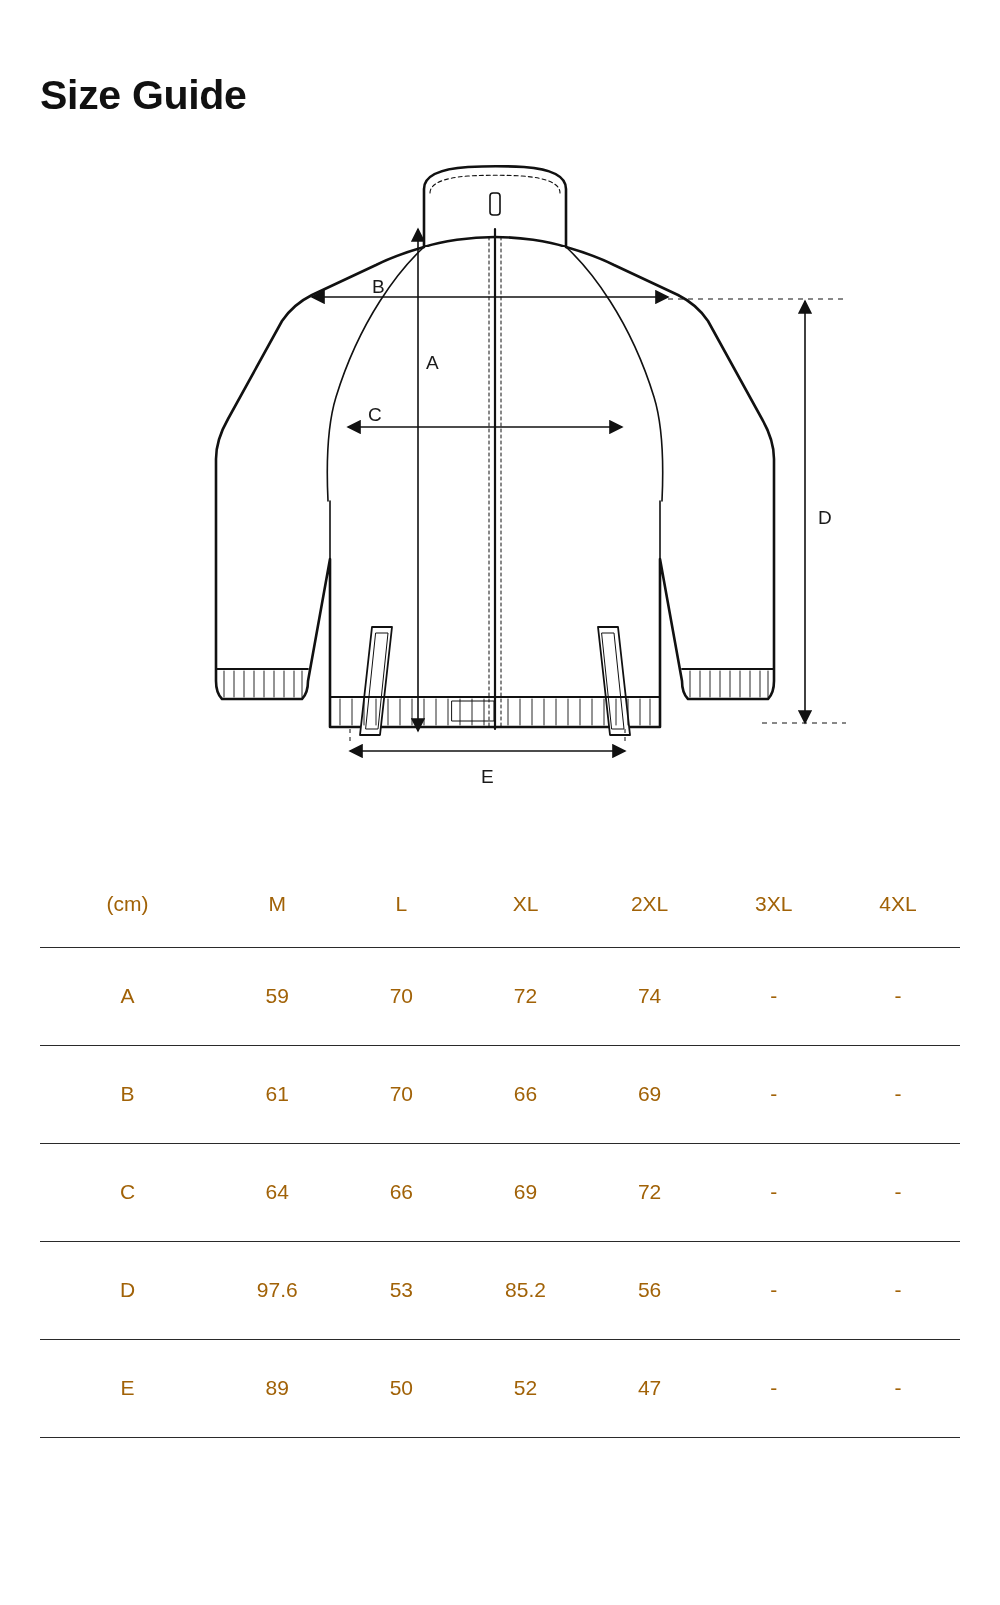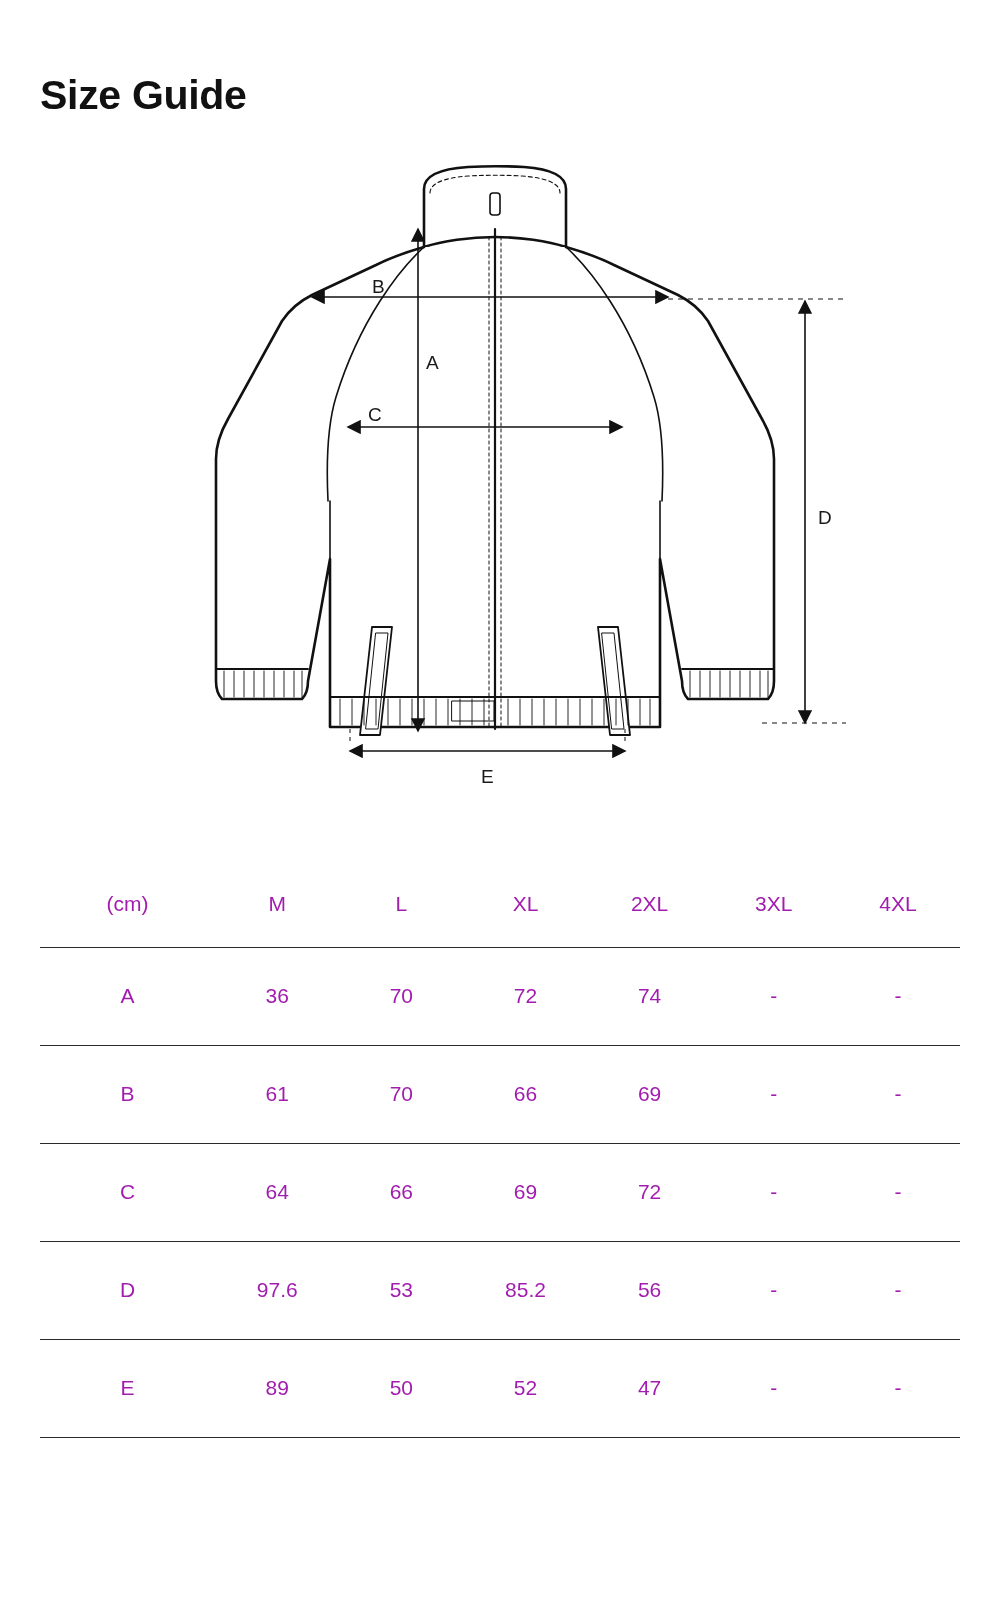--- a/index.html
+++ b/index.html
@@ -40,21 +40,21 @@
     display: block;
   }
   .table-wrap {
     padding: 0 40px;
     margin-top: 12px;
   }
   table.size-table {
     width: 920px;
     border-collapse: collapse;
     font-size: 21px;
-    color: #a21caf;
+    color: #a16207;
   }
   table.size-table th,
   table.size-table td {
     text-align: center;
     padding: 0;
     font-weight: 400;
     height: 98px;
     vertical-align: middle;
   }
   table.size-table thead th {
@@ -234,21 +234,21 @@
           <th class="col-size">L</th>
           <th class="col-size">XL</th>
           <th class="col-size">2XL</th>
           <th class="col-size">3XL</th>
           <th class="col-size">4XL</th>
         </tr>
       </thead>
       <tbody>
         <tr>
           <td class="col-label">A</td>
-          <td class="col-val">36</td>
+          <td class="col-val">59</td>
           <td class="col-val">70</td>
           <td class="col-val">72</td>
           <td class="col-val">74</td>
           <td class="col-val">-</td>
           <td class="col-val">-</td>
         </tr>
         <tr>
           <td class="col-label">B</td>
           <td class="col-val">61</td>
           <td class="col-val">70</td>

